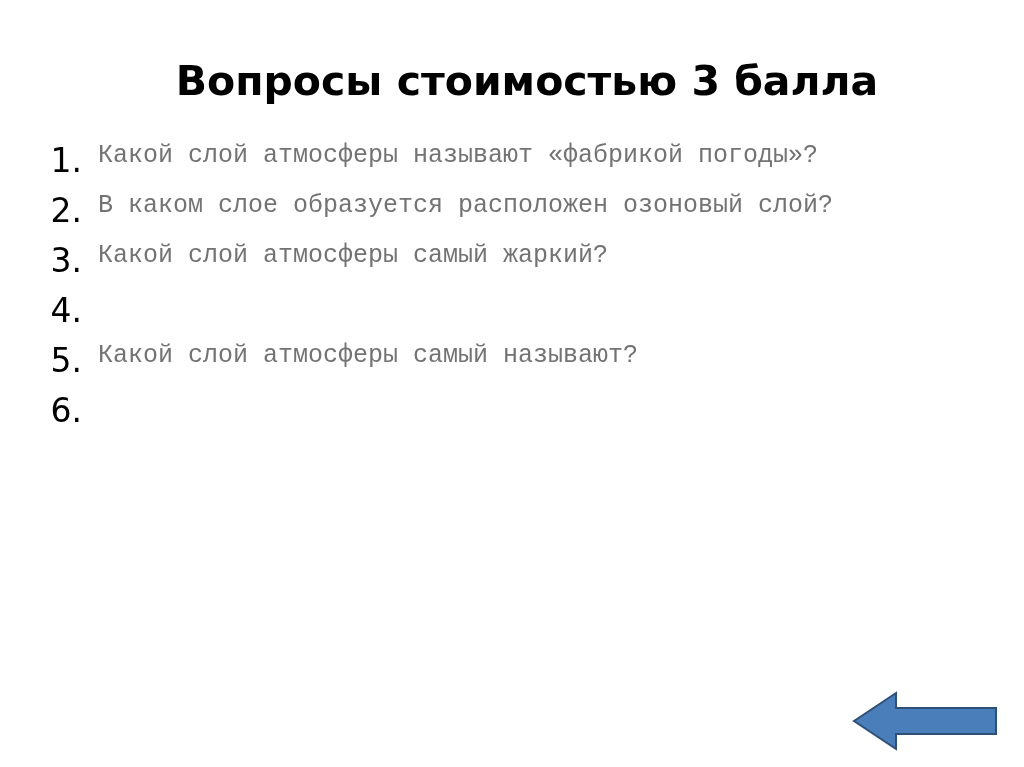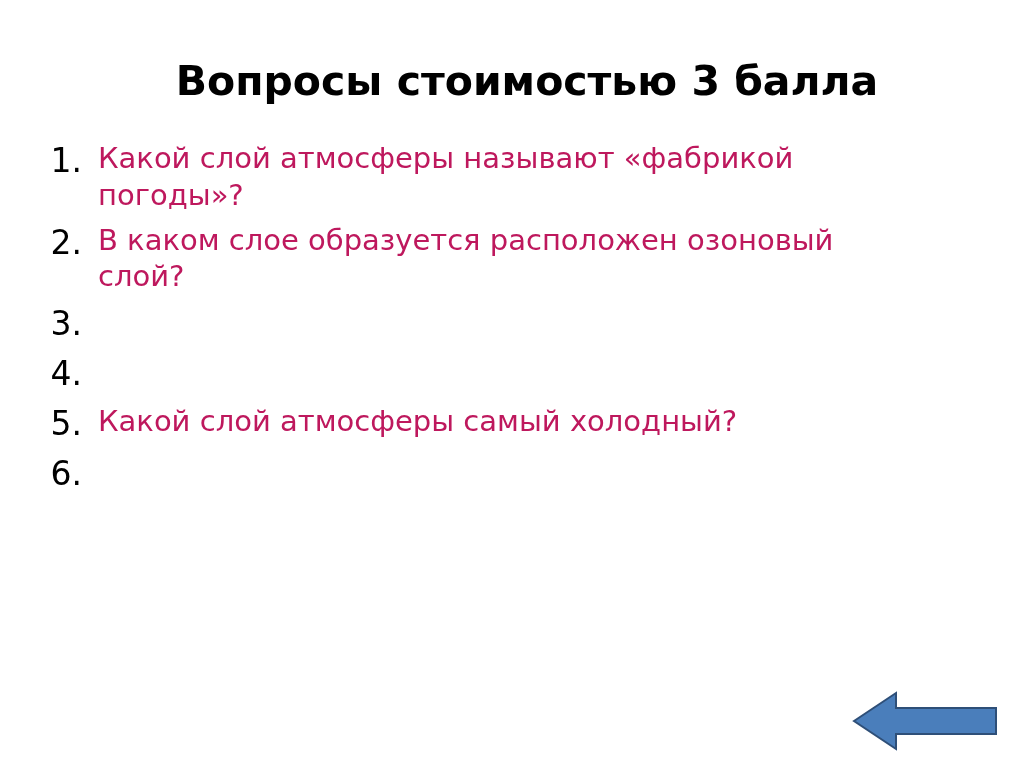--- a/index.html
+++ b/index.html
@@ -48,24 +48,25 @@
     width: 52px;
     flex: 0 0 52px;
     text-align: right;
     padding-right: 16px;
     box-sizing: border-box;
     font-size: 33px;
     line-height: 1.27;
     color: #000000;
   }
   .q-text {
-    font-size: 29px;
+    font-size: 25px;
     line-height: 1.27;
-    color: #be185d;
+    color: #737373;
     max-width: 830px;
+    font-family: Liberation Mono, monospace;
   }
   .back-arrow {
     position: absolute;
     right: 26px;
     bottom: 12px;
     width: 146px;
     height: 68px;
   }
 </style>
 </head>
@@ -82,29 +83,30 @@
       <div class="q-text">Какой слой атмосферы называют «фабрикой погоды»?</div>
     </div>
 
     <div class="q-item">
       <div class="q-num">2.</div>
       <div class="q-text">В каком слое образуется расположен озоновый слой?</div>
     </div>
 
     <div class="q-item">
       <div class="q-num">3.</div>
+      <div class="q-text">Какой слой атмосферы самый жаркий?</div>
     </div>
 
     <div class="q-item">
       <div class="q-num">4.</div>
     </div>
 
     <div class="q-item">
       <div class="q-num">5.</div>
-      <div class="q-text">Какой слой атмосферы самый холодный?</div>
+      <div class="q-text">Какой слой атмосферы самый называют?</div>
     </div>
 
     <div class="q-item">
       <div class="q-num">6.</div>
     </div>
 
   </div>
 
   <div class="back-arrow">
     <svg width="146" height="68" viewBox="0 0 146 68">

